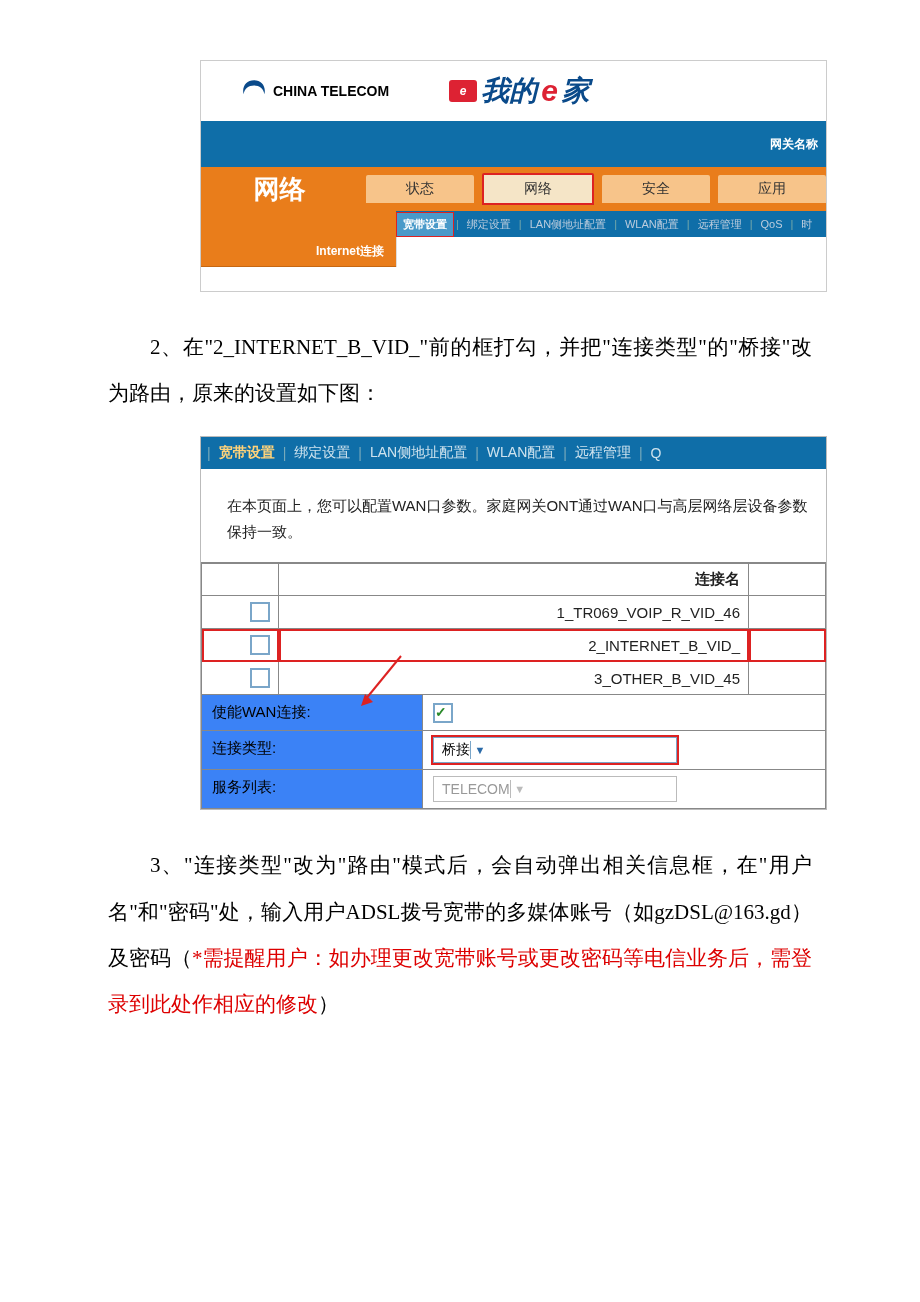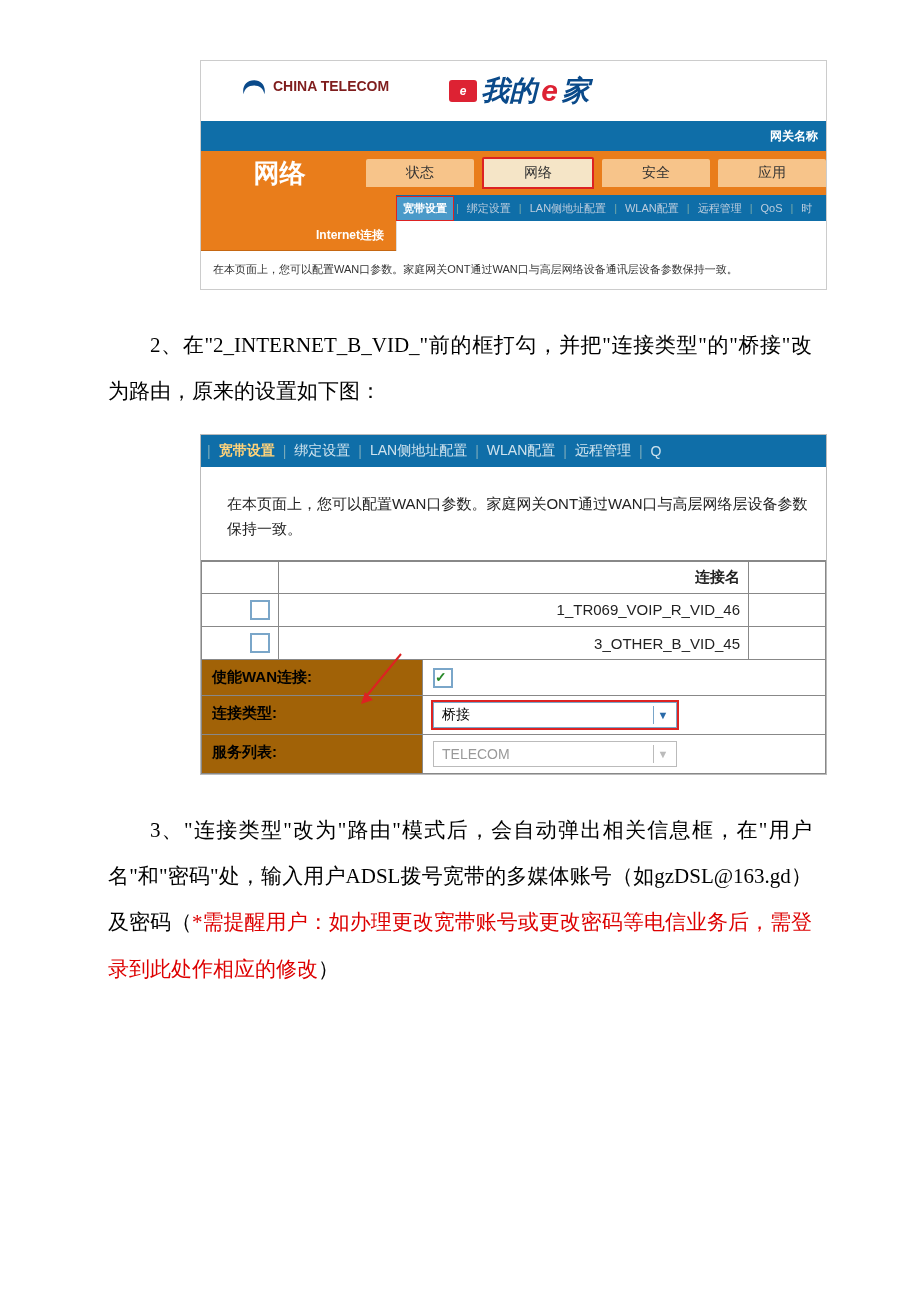--- a/index.html
+++ b/index.html
@@ -23,22 +23,23 @@
   .fig1-header {
     height: 60px;
     background: #fff;
     display: flex;
     align-items: center;
     padding-left: 40px;
     gap: 60px;
   }
   .ct-logo {
     display: flex;
+    align-items: center;
     gap: 6px;
-    color: #7f1d1d;
+    color: #000000;
     font-weight: bold;
     font-size: 14px;
   }
   .ct-swirl {
     width: 26px; height: 26px;
     color: #0a4a8a;
   }
   .ehome-logo {
     display: flex;
     align-items: center;
@@ -56,21 +57,21 @@
   .ehome-badge {
     background: #d23;
     color: #fff;
     width: 28px; height: 22px;
     border-radius: 3px;
     display: flex; align-items: center; justify-content: center;
     font-size: 12px;
     font-style: italic;
   }
   .fig1-statusbar {
-    height: 30px;
+    height: 46px;
     background: #0f6ea8;
     color: #fff;
     font-size: 12px;
     display: flex;
     align-items: center;
     justify-content: flex-end;
     padding-right: 8px;
     font-weight: bold;
   }
   .fig1-maintabs {
@@ -238,42 +239,40 @@
   .kvrow {
     display: flex;
     border-left: 1px solid #888;
     border-right: 1px solid #888;
     border-bottom: 1px solid #888;
   }
   .kvlabel {
     width: 200px;
     padding: 8px 10px;
     font-size: 15px;
-    font-weight: bold;
+    font-weight: normal;
     border-right: 1px solid #888;
-    background: #a16207;
+    background: #3b82f6;
   }
   .kvval {
     flex: 1;
     padding: 6px 10px;
     background: #fff;
     display: flex;
     align-items: center;
   }
   .dropdown {
     border: 1px solid #7aa6c9;
     height: 24px;
     width: 230px;
     display: flex;
     align-items: center;
-    justify-content: space-between;
     padding: 0 4px 0 8px;
     font-size: 14px;
     position: relative;
-    gap: 20px;
   }
   .dropdown.highlight { outline: 2px solid #d22; }
   .dropdown .dd-arrow {
     width: 18px; height: 18px;
     border-left: 1px solid #7aa6c9;
     display: flex; align-items: center; justify-content: center;
     color: #2a6aa8;
     font-size: 11px;
   }
   .dropdown.disabled { color: #999; border-color: #bbb; }
@@ -334,21 +333,20 @@
         <span class="sep">|</span>
         <span class="subtab">QoS</span>
         <span class="sep">|</span>
         <span class="subtab">时</span>
       </div>
     </div>
     <div class="fig1-body">
       <div class="fig1-sidebar">
         <div class="sidebar-item">Internet连接</div>
       </div>
-      <div class="fig1-content">在本页面上，您可以配置WAN口参数。家庭网关ONT通过WAN口与高层网络设备通讯层设备参数保持一致。</div>
     </div>
   </div>
 
   <p class="para"><span class="indent"></span><span>2、在"2_INTERNET_B_VID_"前的框打勾，并把"连接类型"的"桥接"改为路由，原来的设置如下图：</span></p>
 
   <div class="fig2">
     <div class="fig2-tabs">
       <span class="fig2-sep">|</span>
       <span class="fig2-tab active">宽带设置</span>
       <span class="fig2-sep">|</span>
@@ -372,20 +370,25 @@
             <th>连接名</th>
             <th style="width:60px"></th>
           </tr>
         </thead>
         <tbody>
           <tr>
             <td class="chkcell"><span class="chk"></span></td>
             <td>1_TR069_VOIP_R_VID_46</td>
             <td></td>
           </tr>
+          <tr class="row-highlight">
+            <td class="chkcell"><span class="chk"></span></td>
+            <td>2_INTERNET_B_VID_</td>
+            <td></td>
+          </tr>
           <tr>
             <td class="chkcell"><span class="chk"></span></td>
             <td>3_OTHER_B_VID_45</td>
             <td></td>
           </tr>
         </tbody>
       </table>
       <svg class="red-arrow" style="left:150px; top:88px;" viewBox="0 0 60 60">
         <line x1="50" y1="6" x2="14" y2="50" stroke="#d22" stroke-width="2"></line>
         <polygon points="10,56 14,44 22,52" fill="#d22"></polygon>

